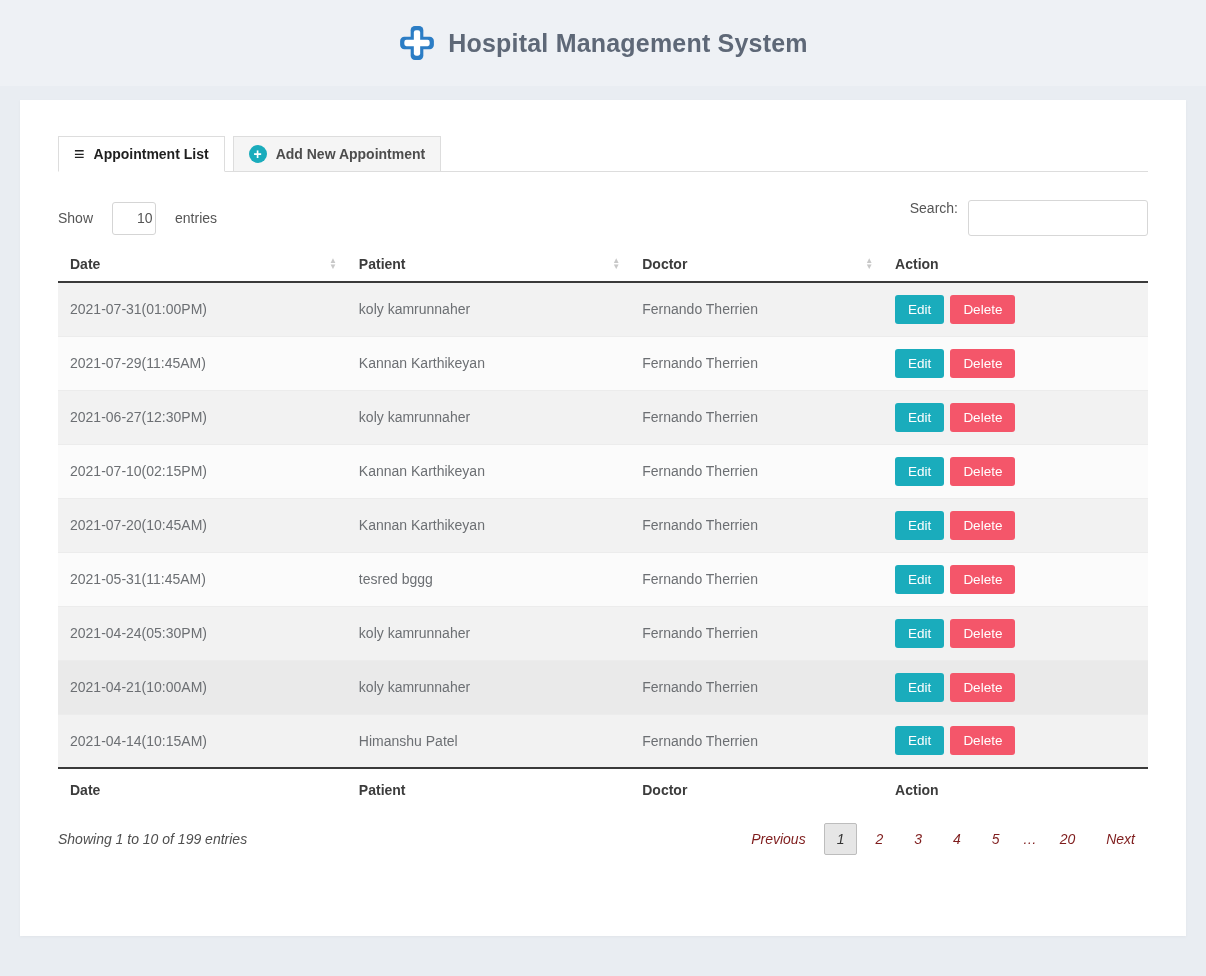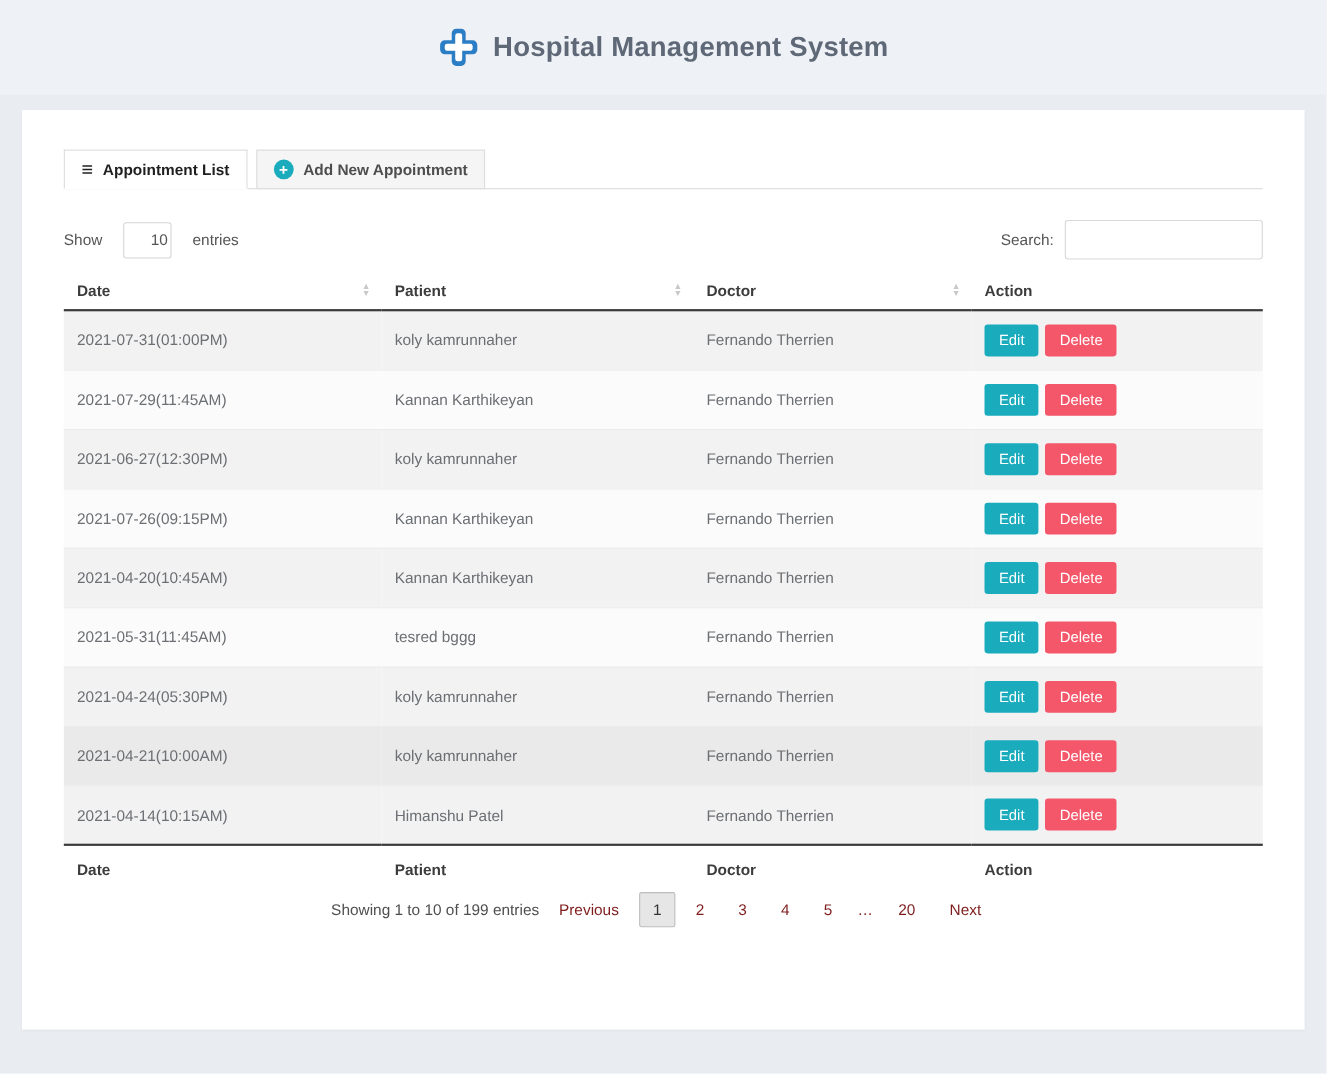--- a/index.html
+++ b/index.html
@@ -78,21 +78,21 @@
   .entries-select {
     width: 44px; height: 33px;
     border: 1px solid #d5d5d5;
     border-radius: 3px;
     background: #fff;
     display: flex; align-items: center;
     padding-left: 24px;
     font-size: 14px; color: #555;
     cursor: pointer;
   }
-  .search-control { display: flex; align-items: center; font-size: 14px; color: #555; }
+  .search-control { display: flex; font-size: 14px; color: #555; }
   .search-input {
     width: 180px; height: 36px;
     border: 1px solid #d7d7d7;
     border-radius: 3px;
     margin-left: 10px;
     padding: 0 10px;
     font-size: 14px;
     color: #333;
     background: #fff;
     outline: none;
@@ -157,22 +157,24 @@
     padding: 13px 12px;
     text-align: left;
     font-size: 14px;
     font-weight: 700;
     color: #3c3c3c;
     border-top: 2px solid #3a3a3a;
   }
   
   .table-footer {
     display: flex;
-    justify-content: center;
+    justify-content: space-between;
     align-items: center;
+    margin-top: 12px;
+    font-style: italic;
   }
   .showing { font-size: 14px; color: #4f4f4f; }
   .pagination { display: flex; align-items: center; }
   .page-item {
     padding: 7px 12px;
     margin-left: 5px;
     font-size: 14px;
     color: #7f1d1d;
     cursor: pointer;
     border: 1px solid transparent;
@@ -256,27 +258,27 @@
           <td>Fernando Therrien</td>
           <td><button class="btn edit">Edit</button><button class="btn delete">Delete</button></td>
         </tr>
         <tr>
           <td>2021-06-27(12:30PM)</td>
           <td>koly kamrunnaher</td>
           <td>Fernando Therrien</td>
           <td><button class="btn edit">Edit</button><button class="btn delete">Delete</button></td>
         </tr>
         <tr>
-          <td>2021-07-26(09:15PM)</td>
+          <td>2021-07-10(02:15PM)</td>
           <td>Kannan Karthikeyan</td>
           <td>Fernando Therrien</td>
           <td><button class="btn edit">Edit</button><button class="btn delete">Delete</button></td>
         </tr>
         <tr>
-          <td>2021-04-20(10:45AM)</td>
+          <td>2021-07-20(10:45AM)</td>
           <td>Kannan Karthikeyan</td>
           <td>Fernando Therrien</td>
           <td><button class="btn edit">Edit</button><button class="btn delete">Delete</button></td>
         </tr>
         <tr>
           <td>2021-05-31(11:45AM)</td>
           <td>tesred bggg</td>
           <td>Fernando Therrien</td>
           <td><button class="btn edit">Edit</button><button class="btn delete">Delete</button></td>
         </tr>

